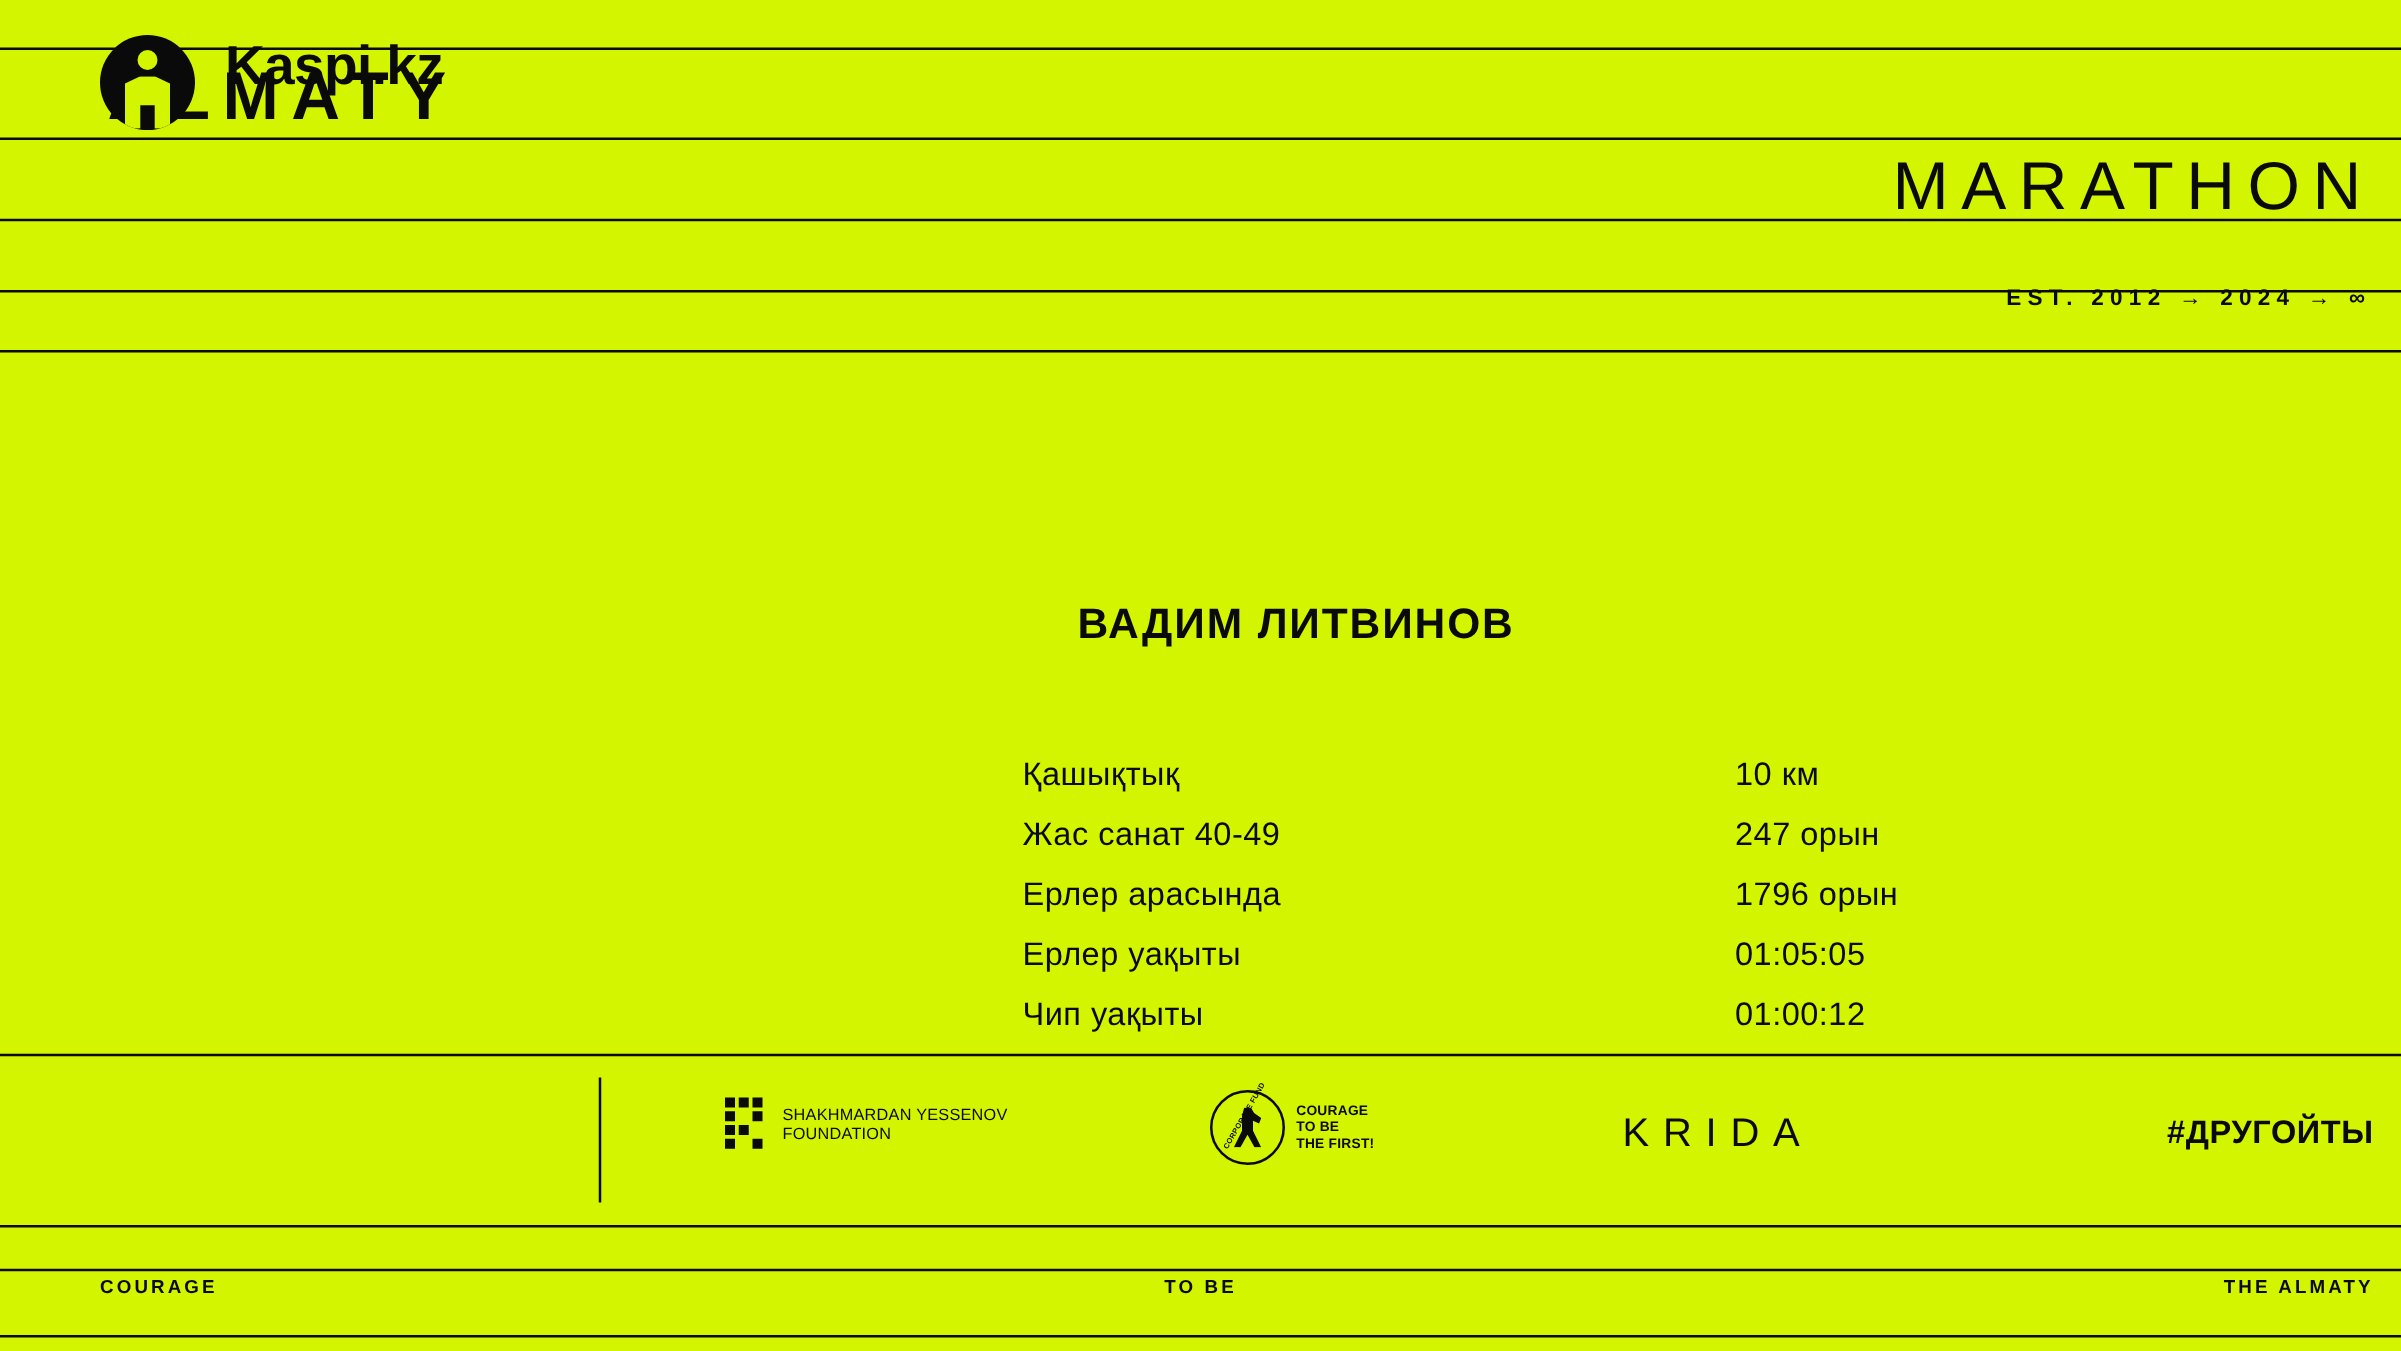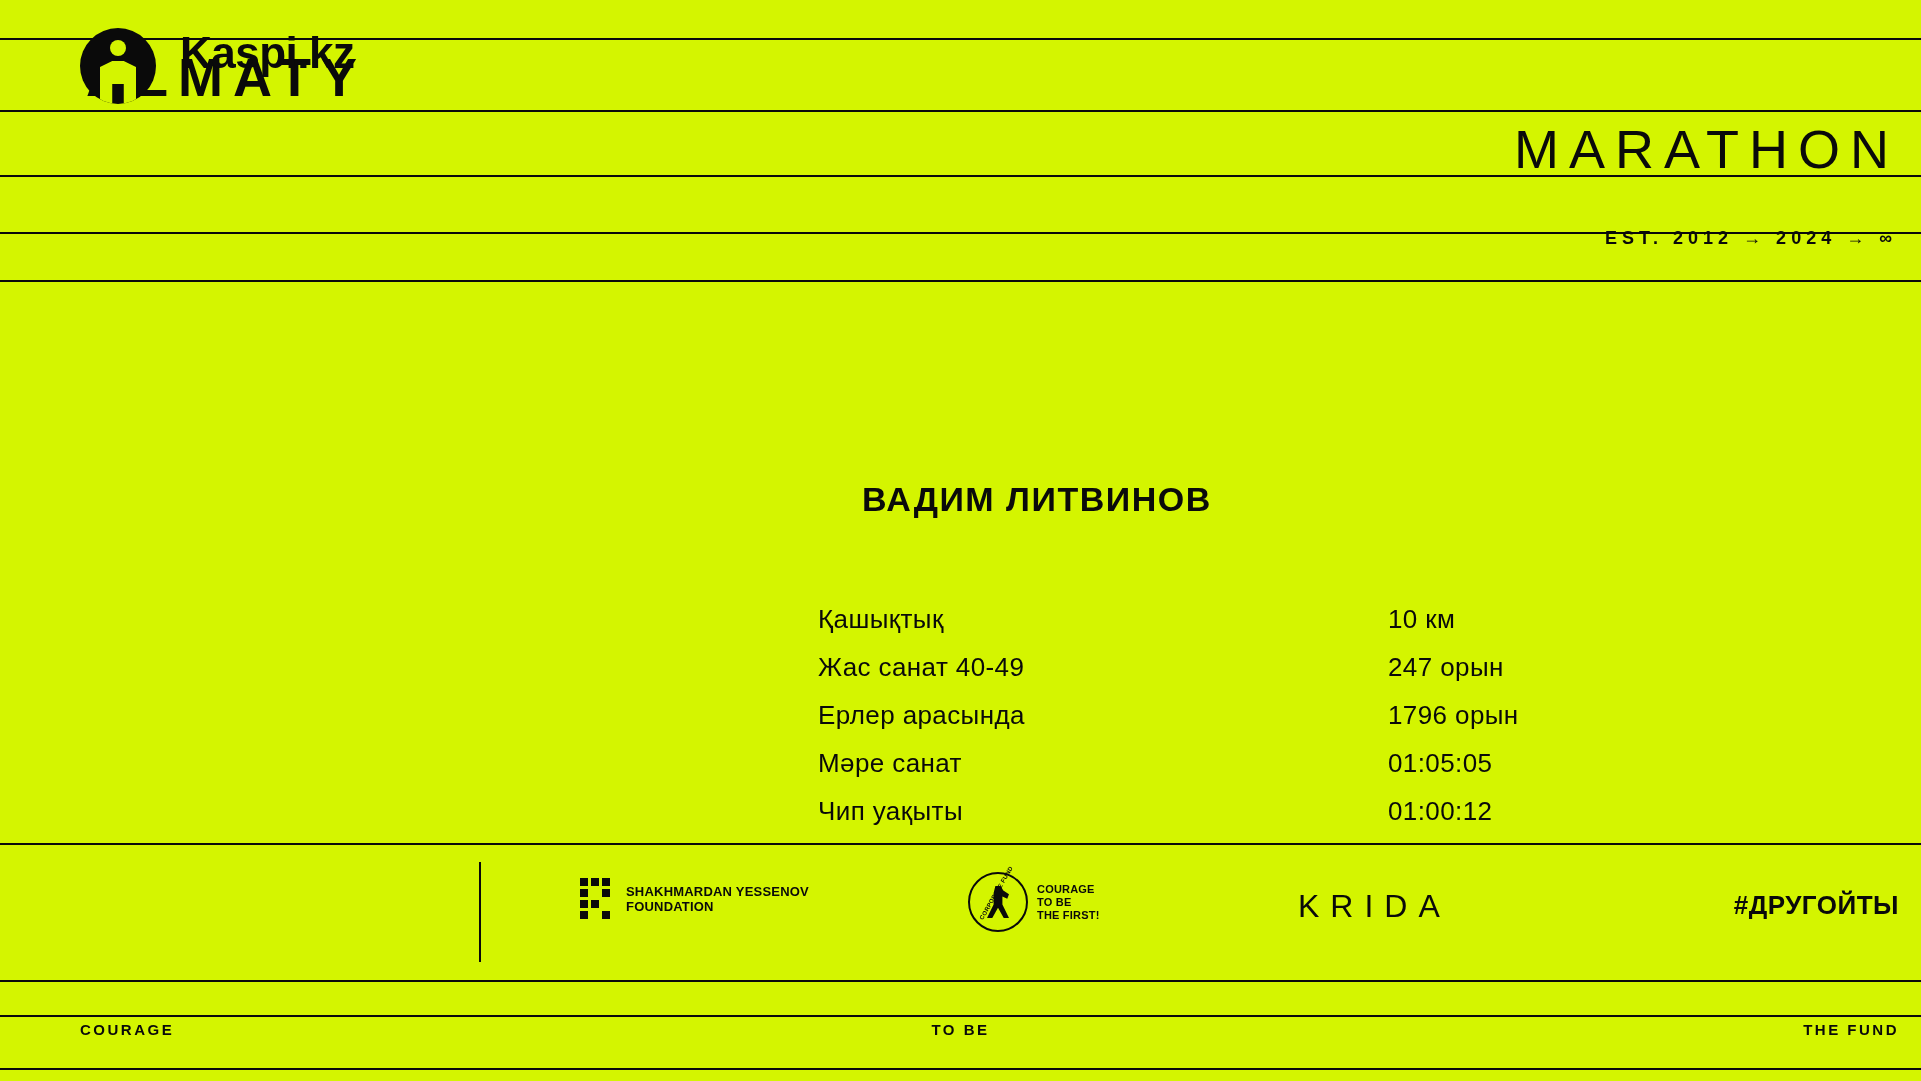--- a/index.html
+++ b/index.html
@@ -179,21 +179,21 @@
     grid-template-columns: repeat(3, 8px);
     grid-template-rows: repeat(4, 8px);
     gap: 3px;
   }
   .yes-bars i {
     background: #0a0a0a;
     display: block;
   }
   .yes-text {
     font-size: 13px;
-    font-weight: 700;
+    font-weight: 400;
     line-height: 15px;
     letter-spacing: 0.2px;
   }
 
   .sp-courage {
     position: absolute;
     left: 968px;
     top: 872px;
     display: flex;
     align-items: center;
@@ -303,21 +303,21 @@
     </div>
     <div class="res-row">
       <div class="res-label">Жас санат 40-49</div>
       <div class="res-value">247 орын</div>
     </div>
     <div class="res-row">
       <div class="res-label">Ерлер арасында</div>
       <div class="res-value">1796 орын</div>
     </div>
     <div class="res-row">
-      <div class="res-label">Мәре санат</div>
+      <div class="res-label">Ерлер уақыты</div>
       <div class="res-value">01:05:05</div>
     </div>
     <div class="res-row">
       <div class="res-label">Чип уақыты</div>
       <div class="res-value">01:00:12</div>
     </div>
   </div>
 
   <div class="rule r6"></div>
 
@@ -363,16 +363,16 @@
 
   <div class="sp-krida">KRIDA</div>
 
   <div class="sp-hash">#ДРУГОЙТЫ</div>
 
   <div class="rule r7"></div>
   <div class="rule r8"></div>
 
   <div class="footer-left">COURAGE</div>
   <div class="footer-center">TO BE</div>
-  <div class="footer-right">THE FUND</div>
+  <div class="footer-right">THE ALMATY</div>
 
   <div class="rule r9"></div>
 </div>
 
 </body></html>

